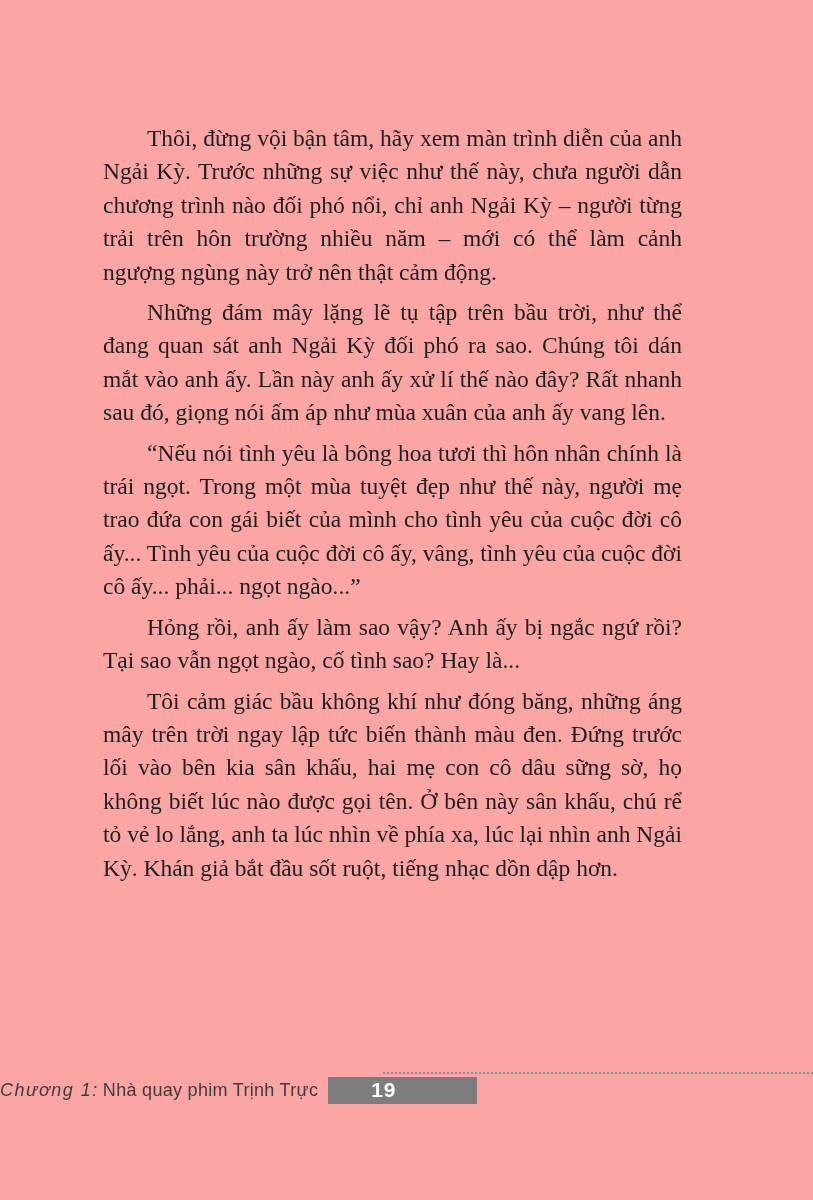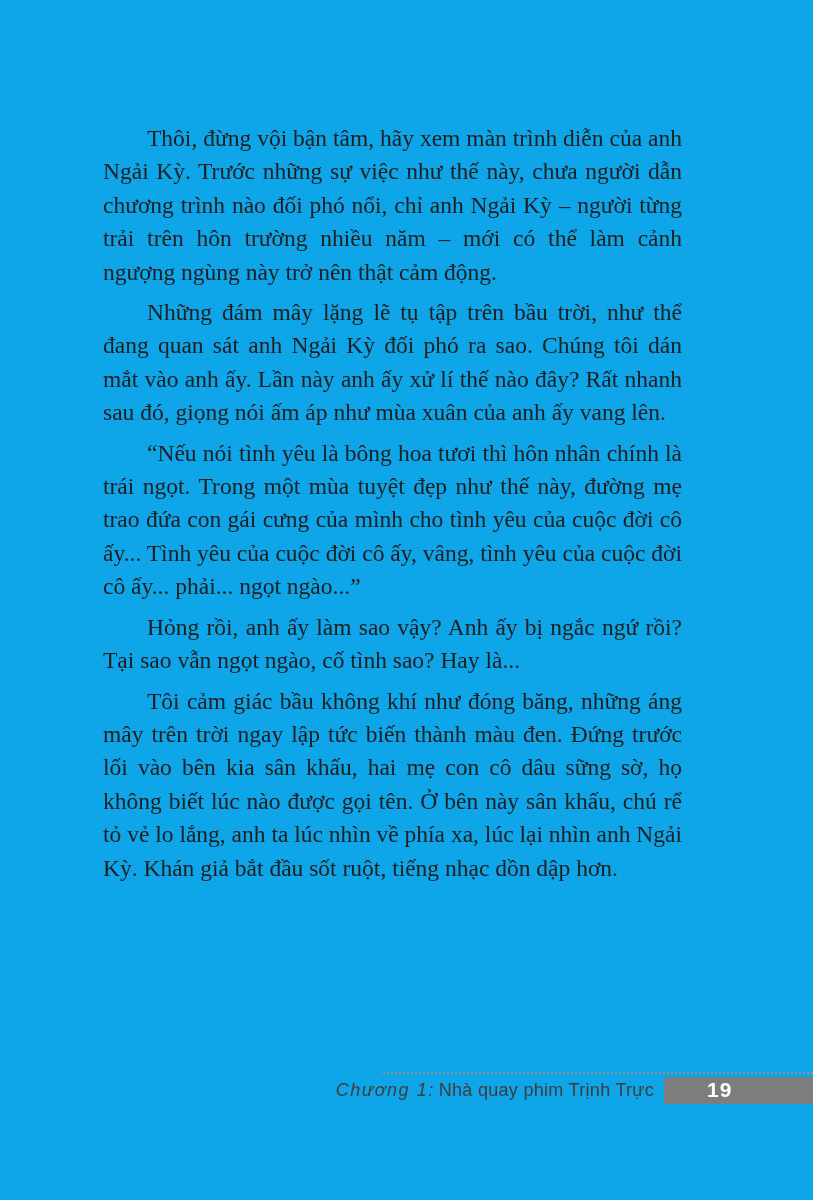--- a/index.html
+++ b/index.html
@@ -1,20 +1,20 @@
 <!DOCTYPE html>
 <html><head>
 <meta charset="utf-8">
 <style>
   html, body { margin: 0; padding: 0; background: #ffffff; }
   .page {
     position: relative;
     width: 813px;
     height: 1200px;
-    background: #0ea5e9;
+    background: #fca5a5;
     overflow: hidden;
     font-family: "Liberation Serif", "DejaVu Serif", serif;
   }
   .body-text {
     position: absolute;
     left: 103px;
     top: 122px;
     width: 579px;
     color: #1f1f1f;
     font-size: 23.5px;
@@ -34,21 +34,20 @@
     border-top: 2px dotted #8f8f8f;
   }
   .footer-bar {
     position: absolute;
     top: 1076px;
     left: 0;
     width: 813px;
     height: 28px;
     display: flex;
     align-items: center;
-    justify-content: flex-end;
     font-family: "Liberation Sans", "DejaVu Sans", sans-serif;
   }
   .chapter-line {
     color: #3d3d3d;
     font-size: 18px;
     white-space: nowrap;
     margin-right: 10px;
   }
   .chapter-label {
     font-style: italic;
@@ -75,21 +74,21 @@
   }
 </style>
 </head>
 <body>
 
 <div class="page">
 
   <div class="body-text">
     <p>Thôi, đừng vội bận tâm, hãy xem màn trình diễn của anh Ngải Kỳ. Trước những sự việc như thế này, chưa người dẫn chương trình nào đối phó nổi, chỉ anh Ngải Kỳ – người từng trải trên hôn trường nhiều năm – mới có thể làm cảnh ngượng ngùng này trở nên thật cảm động.</p>
     <p>Những đám mây lặng lẽ tụ tập trên bầu trời, như thể đang quan sát anh Ngải Kỳ đối phó ra sao. Chúng tôi dán mắt vào anh ấy. Lần này anh ấy xử lí thế nào đây? Rất nhanh sau đó, giọng nói ấm áp như mùa xuân của anh ấy vang lên.</p>
-    <p>“Nếu nói tình yêu là bông hoa tươi thì hôn nhân chính là trái ngọt. Trong một mùa tuyệt đẹp như thế này, đường mẹ trao đứa con gái cưng của mình cho tình yêu của cuộc đời cô ấy... Tình yêu của cuộc đời cô ấy, vâng, tình yêu của cuộc đời cô ấy... phải... ngọt ngào...”</p>
+    <p>“Nếu nói tình yêu là bông hoa tươi thì hôn nhân chính là trái ngọt. Trong một mùa tuyệt đẹp như thế này, người mẹ trao đứa con gái biết của mình cho tình yêu của cuộc đời cô ấy... Tình yêu của cuộc đời cô ấy, vâng, tình yêu của cuộc đời cô ấy... phải... ngọt ngào...”</p>
     <p>Hỏng rồi, anh ấy làm sao vậy? Anh ấy bị ngắc ngứ rồi? Tại sao vẫn ngọt ngào, cố tình sao? Hay là...</p>
     <p>Tôi cảm giác bầu không khí như đóng băng, những áng mây trên trời ngay lập tức biến thành màu đen. Đứng trước lối vào bên kia sân khấu, hai mẹ con cô dâu sững sờ, họ không biết lúc nào được gọi tên. Ở bên này sân khấu, chú rể tỏ vẻ lo lắng, anh ta lúc nhìn về phía xa, lúc lại nhìn anh Ngải Kỳ. Khán giả bắt đầu sốt ruột, tiếng nhạc dồn dập hơn.</p>
   </div>
 
   <div class="footer-rule"></div>
 
   <div class="footer-bar">
     <div class="chapter-line">
       <span class="chapter-label">Chương 1:</span><span class="chapter-title">Nhà quay phim Trịnh Trực</span>
     </div>

